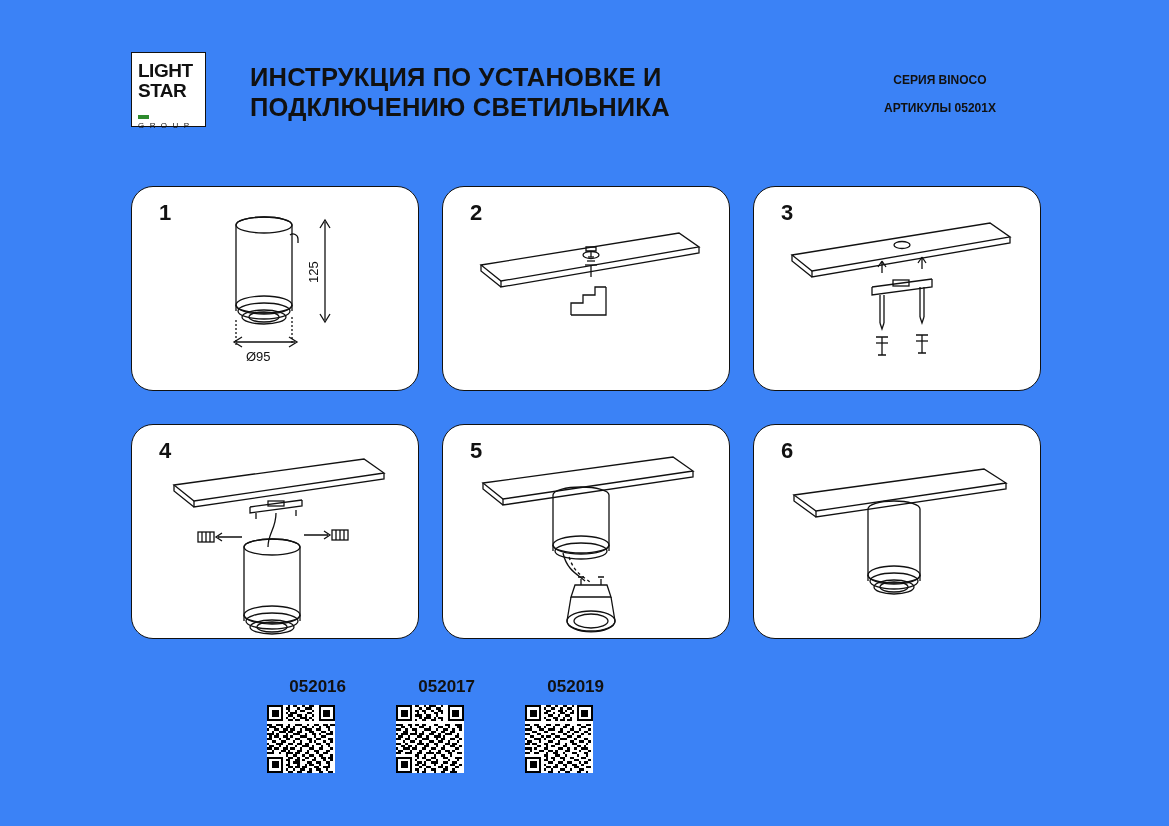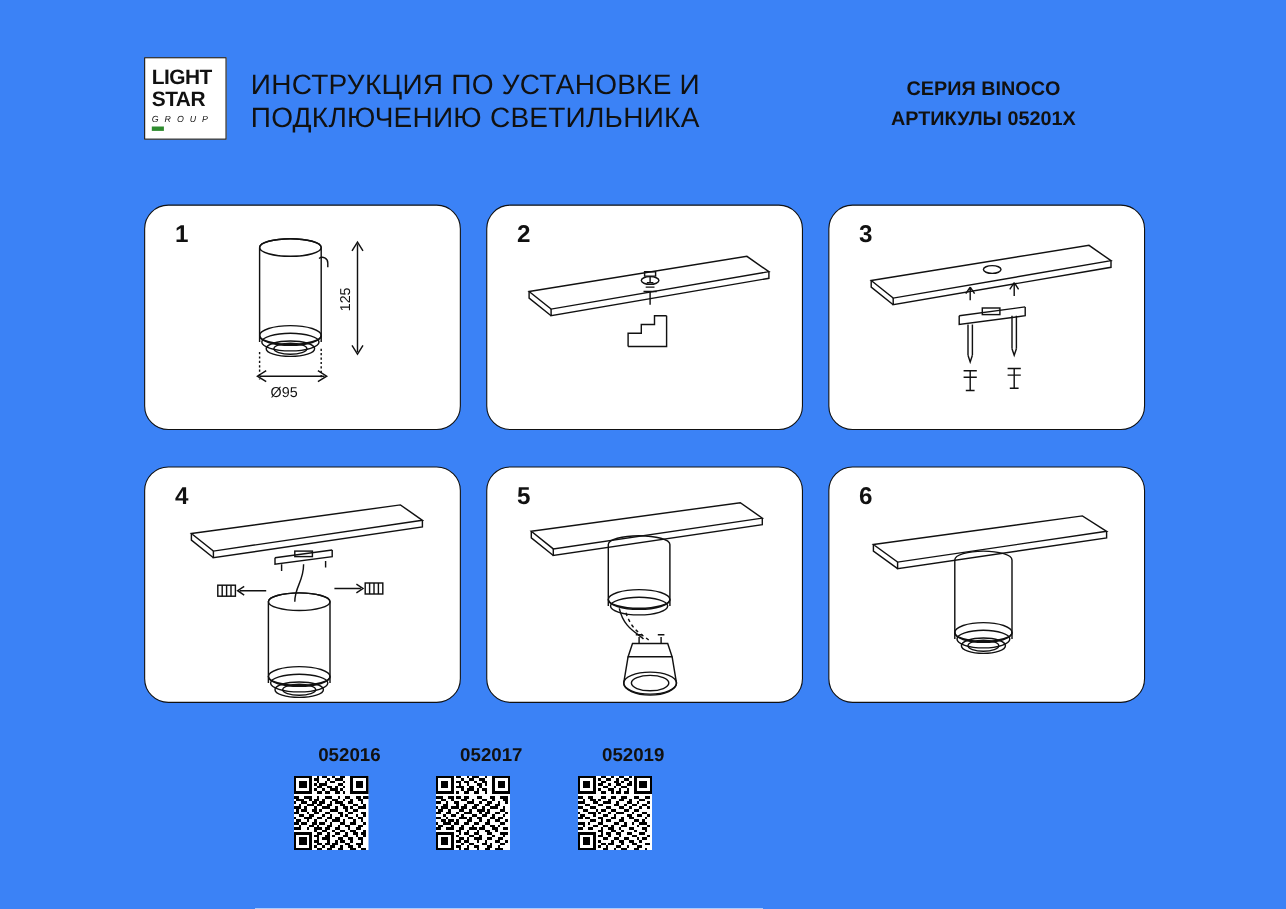--- a/index.html
+++ b/index.html
@@ -44,49 +44,48 @@
     font-size: 19px;
     line-height: 20px;
     letter-spacing: -0.5px;
     color: #111;
   }
   .logo-line3 {
     font-family: "Liberation Sans", sans-serif;
     font-size: 8px;
     letter-spacing: 1.6px;
     color: #111;
-    margin-top: 3px;
-    font-style: italic;
+    margin-top: 20px;
   }
   .logo-bar {
     position: absolute;
     left: 6px;
     bottom: 7px;
     width: 11px;
     height: 4px;
     background: #2e8b2e;
   }
   .title {
     position: absolute;
-    left: 228px;
+    left: 250px;
     top: 62px;
     width: 520px;
     font-size: 25.5px;
-    font-weight: normal;
+    font-weight: bold;
     line-height: 30px;
     letter-spacing: 0.2px;
     color: #111;
   }
   .series-block {
     position: absolute;
-    left: 734px;
+    left: 780px;
     top: 66px;
     width: 320px;
     text-align: center;
-    font-size: 18px;
+    font-size: 12px;
     font-weight: bold;
     line-height: 28px;
     color: #111;
   }
 
   
   .panel {
     position: absolute;
     border: 1.4px solid #111;
     border-radius: 22px;

